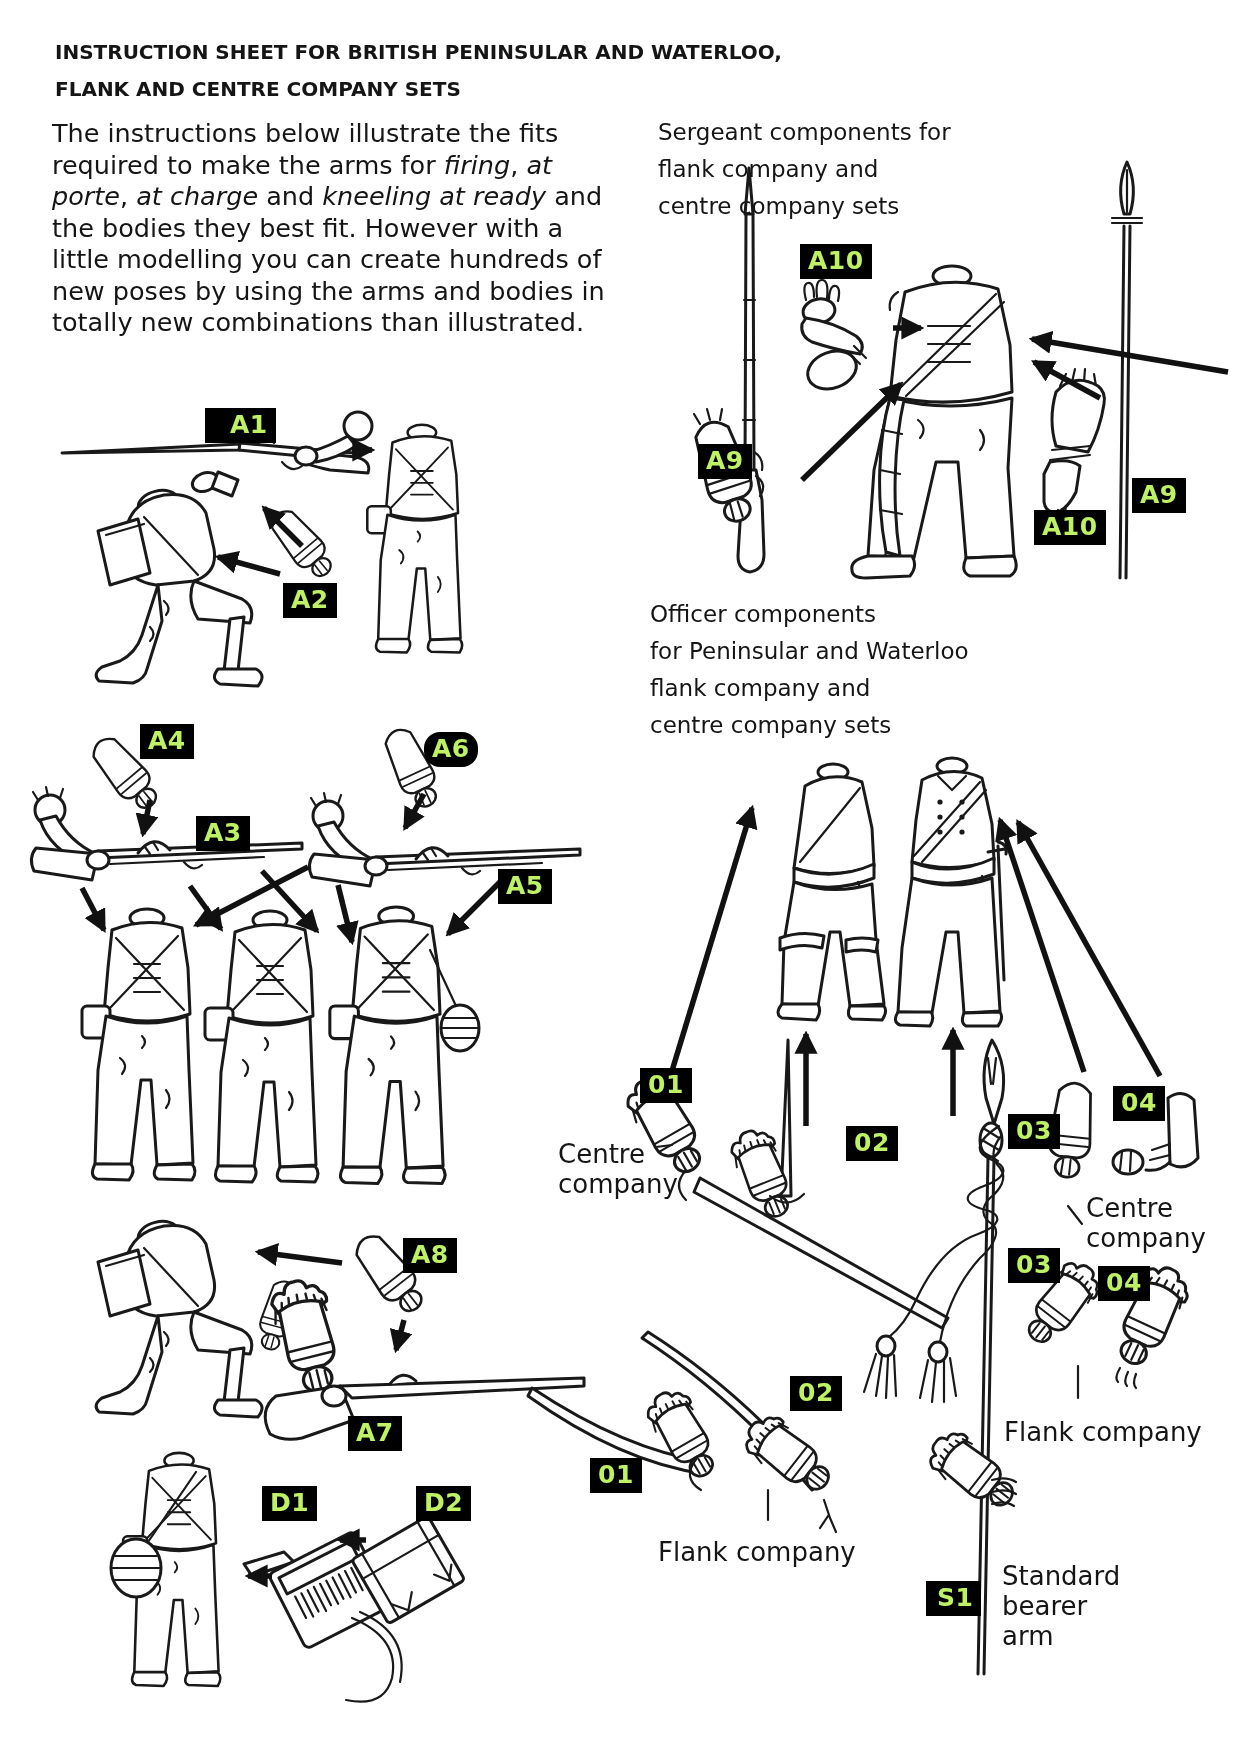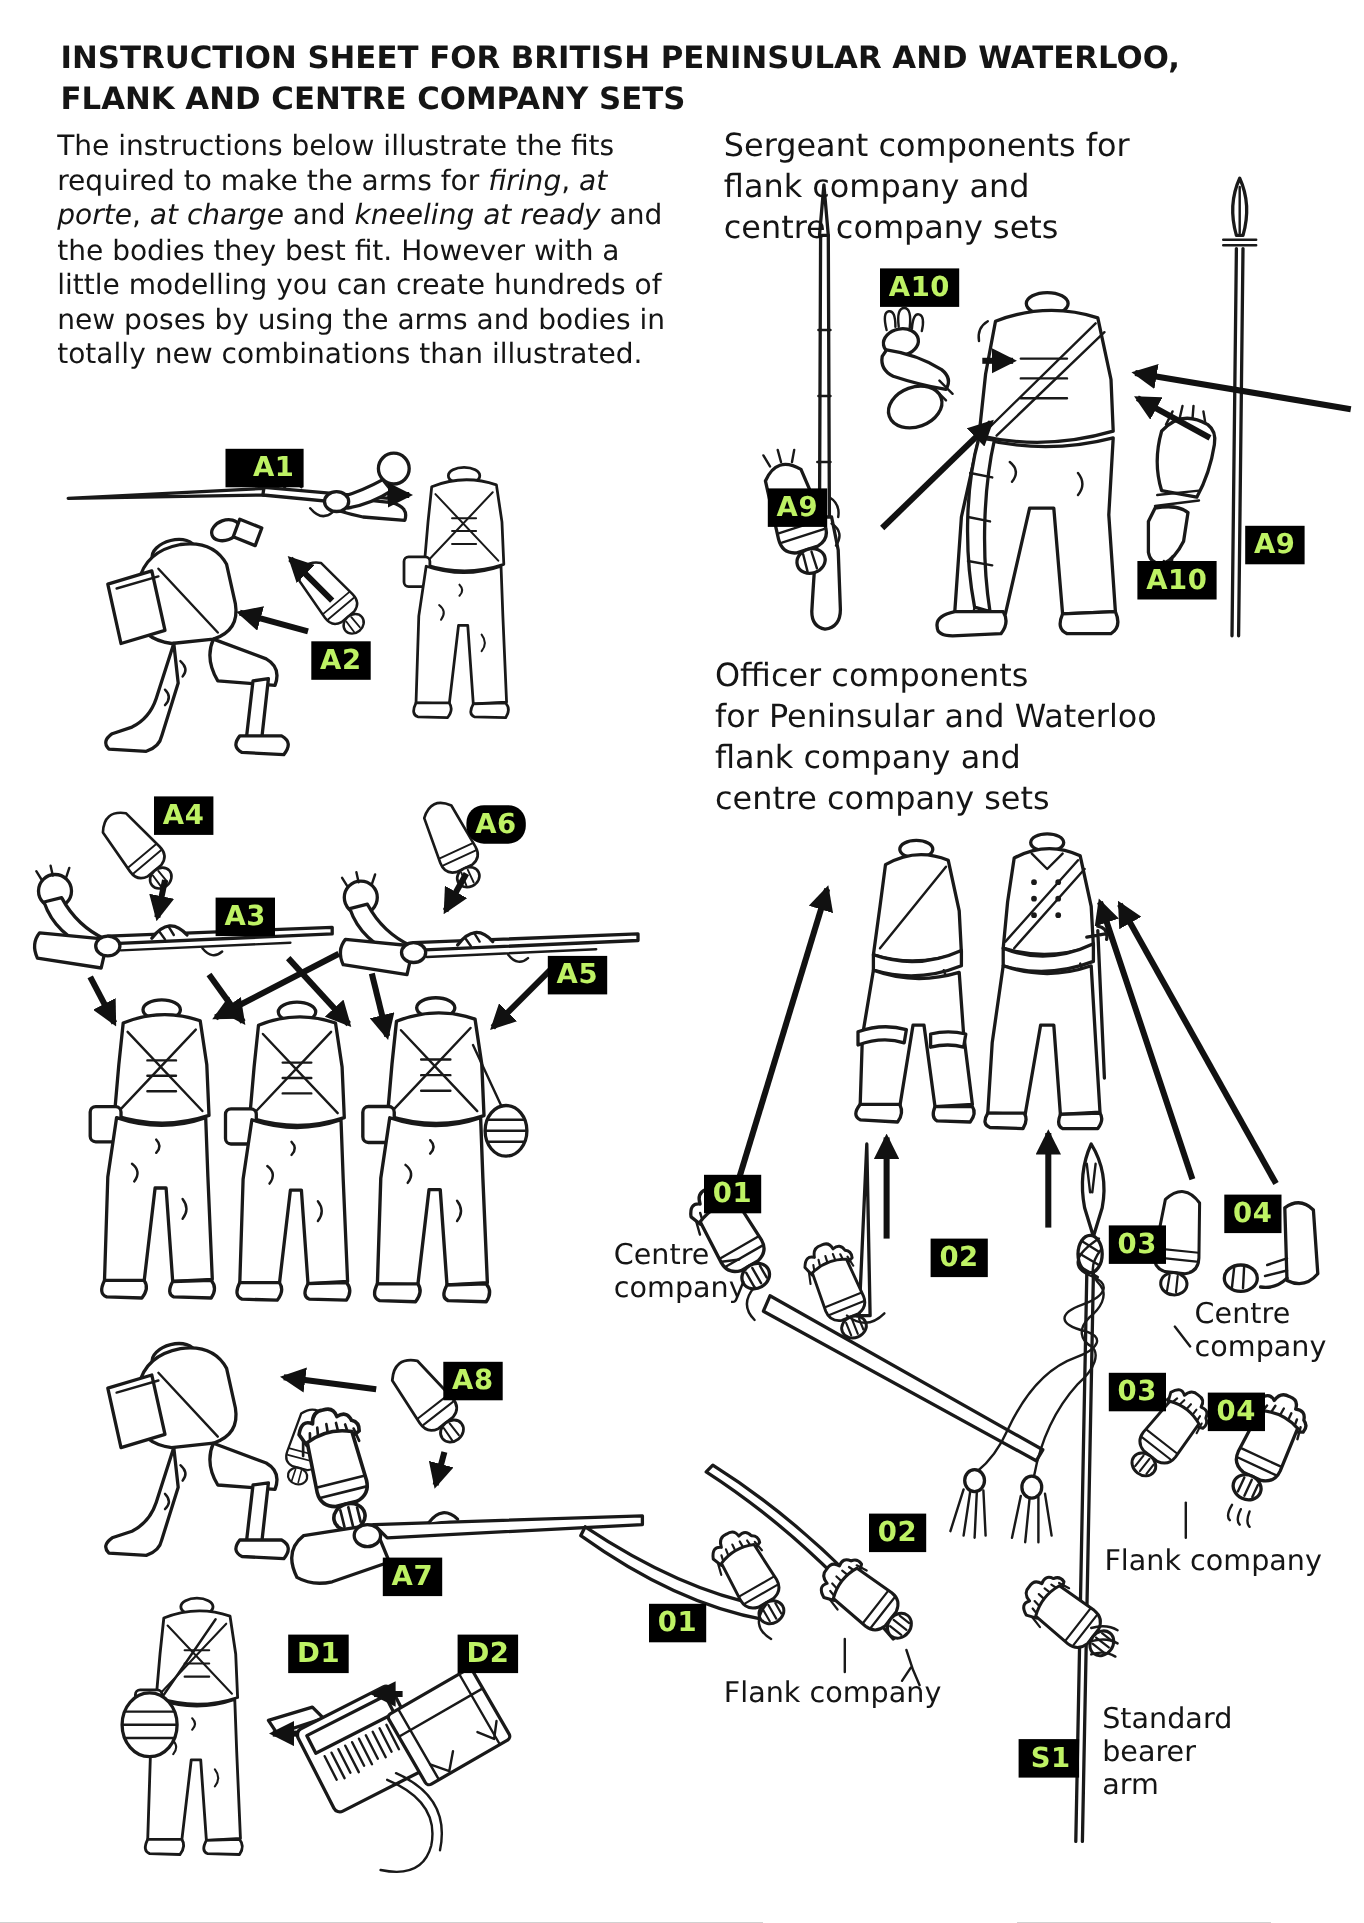--- a/index.html
+++ b/index.html
@@ -1,25 +1,25 @@
 <!DOCTYPE html>
 <html><head>
 <meta charset="utf-8">
 <style>
   html,body{margin:0;padding:0;background:#888;}
   .page{position:relative;width:1240px;height:1748px;margin:0 auto;background:#ffffff;
         font-family:"DejaVu Sans", sans-serif;color:#151515;overflow:hidden;}
-  .title{position:absolute;left:55px;top:34px;font-size:28px;font-weight:bold;
+  .title{position:absolute;left:55px;top:34px;font-size:20px;font-weight:bold;
          line-height:37px;white-space:pre-line;z-index:2;}
   .intro{position:absolute;left:52px;top:118px;width:562px;font-size:25.5px;
          line-height:31.5px;z-index:2;}
-  .heading{position:absolute;font-size:29px;line-height:37px;white-space:pre-line;z-index:2;}
+  .heading{position:absolute;font-size:23px;line-height:37px;white-space:pre-line;z-index:2;}
   .callout{position:absolute;background:#000;color:#bef264;font-weight:bold;font-size:25px;
            line-height:29px;padding:2px 8px 4px 8px;z-index:3;letter-spacing:.5px;}
-  .ann{position:absolute;font-size:26px;line-height:30px;white-space:pre-line;z-index:2;}
+  .ann{position:absolute;font-size:26px;line-height:30px;white-space:pre-line;z-index:2;margin-top:13px;}
   svg.art{position:absolute;left:0;top:0;z-index:1;}
   .ink{stroke:#191919;stroke-width:3;fill:none;stroke-linecap:round;stroke-linejoin:round;}
   .inkf{stroke:#191919;stroke-width:3;fill:#ffffff;stroke-linecap:round;stroke-linejoin:round;}
   .thin{stroke-width:2.2;}
   .arrow{stroke:#111;stroke-width:5.5;fill:none;stroke-linecap:butt;}
 </style>
 </head>
 <body>
 
 <div class="page">

